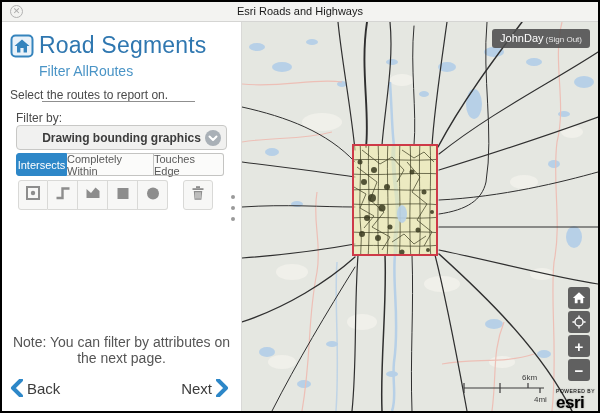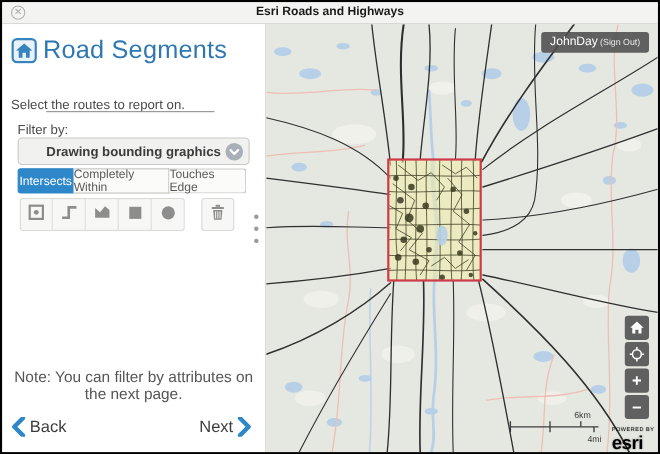--- a/index.html
+++ b/index.html
@@ -14,21 +14,21 @@
     position:absolute; top:0; left:0; right:0; height:20px;
     background:#f3f3f1; border-bottom:1px solid #d5d5d3;
   }
   .titlebar .close-btn {
     position:absolute; left:8px; top:3px; width:13px; height:13px;
     border:1px solid #b2b2b2; border-radius:50%; color:#a9a9a9;
     font-size:9px; line-height:11px; text-align:center; cursor:default;
   }
   .titlebar .title {
     position:absolute; left:0; right:0; top:3px; text-align:center;
-    font-size:11px; font-weight:bold; color:#1a1a1a;
+    font-size:11px; font-weight:normal; color:#1a1a1a;
   }
   
   .panel {
     position:absolute; top:20px; left:0; width:240px; bottom:0;
     background:#fff; border-right:1px solid #d9d9d7;
   }
   .panel-header { position:absolute; top:10px; left:8px; display:flex; align-items:center; }
   .panel-header .home-icon { width:24px; height:24px; margin-right:5px; }
   .panel-title { font-size:23px; color:#2f77b0; font-weight:400; letter-spacing:.2px; }
   .panel-subtitle { position:absolute; top:41px; left:37px; font-size:14px; color:#4a94c6; }
@@ -131,20 +131,21 @@
     <div class="panel-header">
       <span class="home-icon">
         <svg width="24" height="24" viewBox="0 0 24 24">
           <rect x="1.5" y="1.5" width="21" height="21" rx="4" fill="#eaf2f9" stroke="#3584bd" stroke-width="2"></rect>
           <path d="M12 5.5 L19.5 12 H17 V18.5 H13.6 V14 H10.4 V18.5 H7 V12 H4.5 Z" fill="#3584bd"></path>
         </svg>
       </span>
       <span class="panel-title">Road Segments</span>
     </div>
 
+    <div class="panel-subtitle">Filter AllRoutes</div>
     <div class="panel-instruction">Select the routes to report on.</div>
     <div class="panel-divider"></div>
 
     <div class="filterby-label">Filter by:</div>
 
     <div class="dropdown">
       <span class="dd-label">Drawing bounding graphics</span>
       <span class="dd-chevron">
         <svg width="16" height="16" viewBox="0 0 16 16">
           <path d="M4.5 6.5 L8 10 L11.5 6.5" stroke="#fff" stroke-width="2" fill="none" stroke-linecap="round" stroke-linejoin="round"></path>

